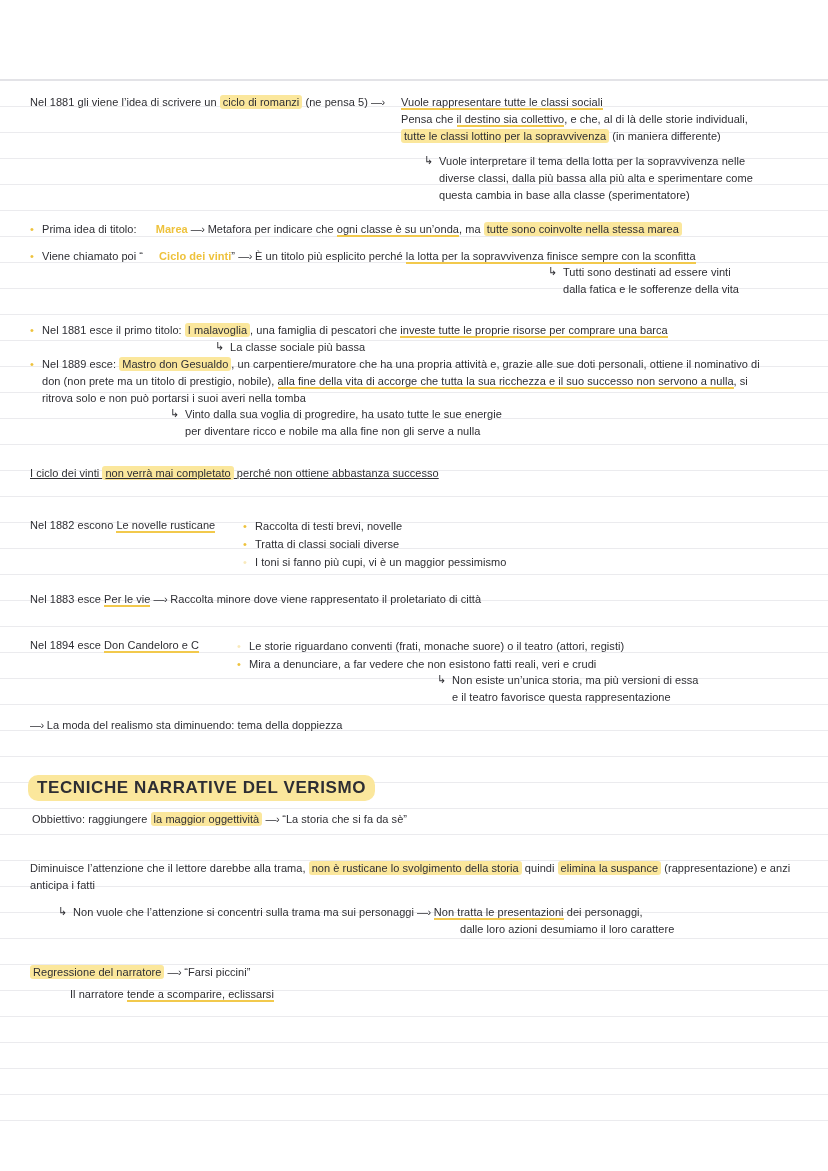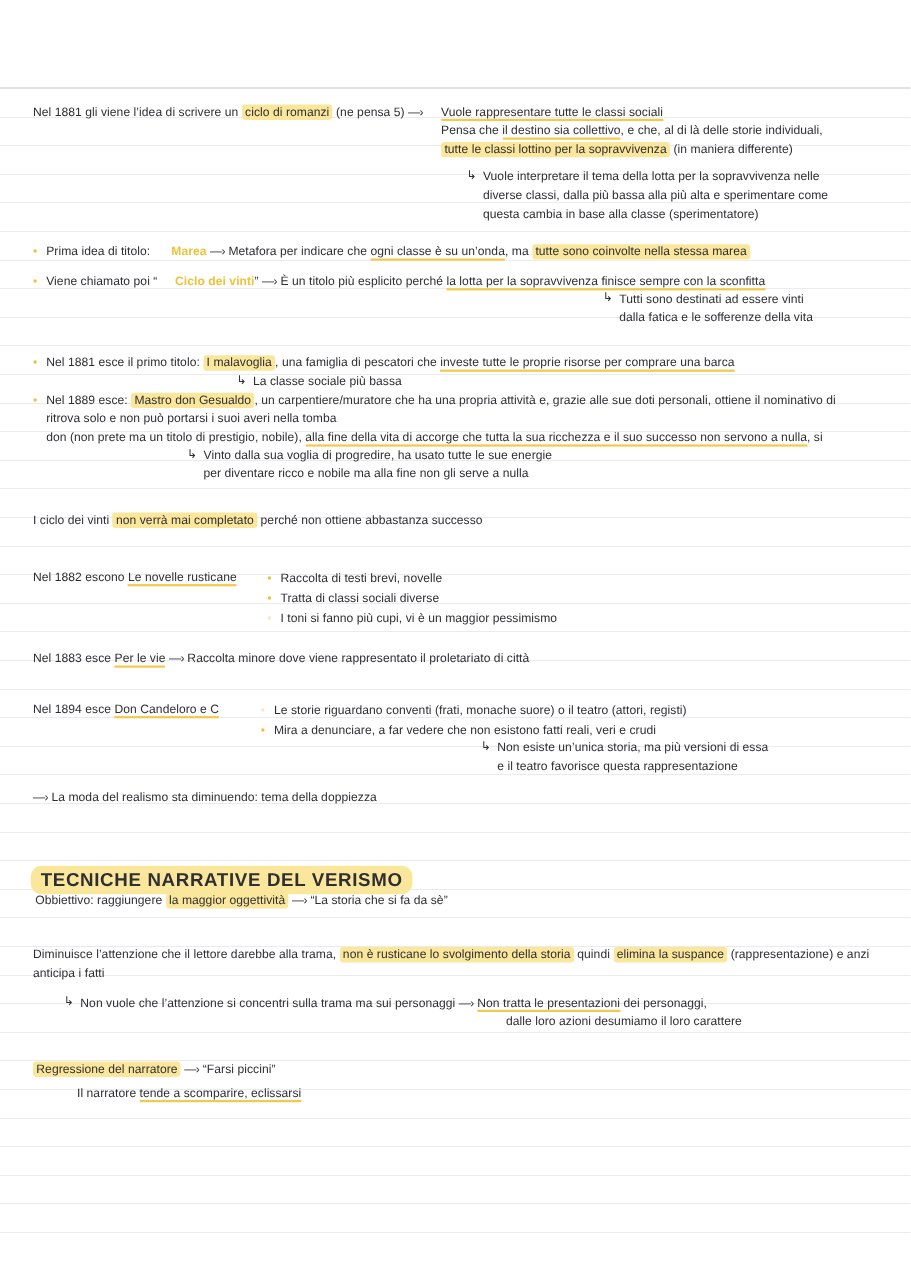--- a/index.html
+++ b/index.html
@@ -57,28 +57,28 @@
         <div class="row"><span class="bullet">•</span><span>Viene chiamato poi “</span><span class="ytext">Ciclo dei vinti</span><span>” </span><span class="arrow">—›</span><span> È un titolo più esplicito perché </span><span class="u">la lotta per la sopravvivenza finisce sempre con la sconfitta</span></div>
       </div>
       <div class="block" style="left: 548px; top: 264px;">
         <div class="row"><span class="curve">↳</span><span>Tutti sono destinati ad essere vinti</span></div>
         <div class="row" style="margin-left: 15px;"><span>dalla fatica e le sofferenze della vita</span></div>
       </div>
       <div class="block" style="left: 30px; top: 322px;">
         <div class="row"><span class="bullet">•</span><span>Nel 1881 esce il primo titolo: </span><span class="hl">I malavoglia</span><span>, una famiglia di pescatori che </span><span class="u">investe tutte le proprie risorse per comprare una barca</span></div>
         <div class="row" style="margin-left: 185px;"><span class="curve">↳</span><span>La classe sociale più bassa</span></div>
         <div class="row"><span class="bullet">•</span><span>Nel 1889 esce: </span><span class="hl">Mastro don Gesualdo</span><span>, un carpentiere/muratore che ha una propria attività e, grazie alle sue doti personali, ottiene il nominativo di</span></div>
+        <div class="row" style="margin-left: 12px;"><span>don (non prete ma un titolo di prestigio, nobile), </span><span class="u">alla fine della vita di accorge che tutta la sua ricchezza e il suo successo non servono a nulla</span><span>, si</span></div>
         <div class="row" style="margin-left: 12px;"><span>ritrova solo e non può portarsi i suoi averi nella tomba</span></div>
-        <div class="row" style="margin-left: 12px;"><span>don (non prete ma un titolo di prestigio, nobile), </span><span class="u">alla fine della vita di accorge che tutta la sua ricchezza e il suo successo non servono a nulla</span><span>, si</span></div>
       </div>
       <div class="block" style="left: 170px; top: 406px;">
         <div class="row"><span class="curve">↳</span><span>Vinto dalla sua voglia di progredire, ha usato tutte le sue energie</span></div>
         <div class="row" style="margin-left: 15px;"><span>per diventare ricco e nobile ma alla fine non gli serve a nulla</span></div>
       </div>
-      <div class="block" style="left: 30px; top: 465px;">
+      <div class="block" style="left: 30px; top: 465px; text-decoration: underline;">
         <div class="row"><span>I ciclo dei vinti </span><span class="hl">non verrà mai completato</span><span> perché non ottiene abbastanza successo</span></div>
       </div>
       <div class="block" style="left: 30px; top: 517px;">
         <div class="row"><span>Nel 1882 escono </span><span class="u">Le novelle rusticane</span></div>
       </div>
       <div class="block" style="left: 243px; top: 517px;">
         <div class="row" style="height: 18px; line-height: 18px;"><span class="bullet">•</span><span>Raccolta di testi brevi, novelle</span></div>
         <div class="row" style="height: 18px; line-height: 18px;"><span class="bullet">•</span><span>Tratta di classi sociali diverse</span></div>
         <div class="row" style="height: 18px; line-height: 18px;"><span class="bullet faint">•</span><span>I toni si fanno più cupi, vi è un maggior pessimismo</span></div>
       </div>
@@ -92,21 +92,21 @@
         <div class="row" style="height: 18px; line-height: 18px;"><span class="bullet faint">•</span><span>Le storie riguardano conventi (frati, monache suore) o il teatro (attori, registi)</span></div>
         <div class="row" style="height: 18px; line-height: 18px;"><span class="bullet">•</span><span>Mira a denunciare, a far vedere che non esistono fatti reali, veri e crudi</span></div>
       </div>
       <div class="block" style="left: 437px; top: 672px;">
         <div class="row"><span class="curve">↳</span><span>Non esiste un’unica storia, ma più versioni di essa</span></div>
         <div class="row" style="margin-left: 15px;"><span>e il teatro favorisce questa rappresentazione</span></div>
       </div>
       <div class="block" style="left: 30px; top: 717px;">
         <div class="row"><span class="arrow">—›</span><span> La moda del realismo sta diminuendo: tema della doppiezza</span></div>
       </div>
-      <div class="block heading" style="left: 28px; top: 775px; margin-top: 12px;">
+      <div class="block heading" style="left: 28px; top: 775px;">
         <div class="row"><span class="hl">TECNICHE NARRATIVE DEL VERISMO</span></div>
       </div>
       <div class="block" style="left: 32px; top: 811px;">
         <div class="row"><span>Obbiettivo: raggiungere </span><span class="hl">la maggior oggettività</span><span> </span><span class="arrow">—›</span><span>  “La storia che si fa da sè”</span></div>
       </div>
       <div class="block" style="left: 30px; top: 860px;">
         <div class="row"><span>Diminuisce l’attenzione che il lettore darebbe alla trama, </span><span class="hl">non è rusticane lo svolgimento della storia</span><span> quindi </span><span class="hl">elimina la suspance</span><span> (rappresentazione) e anzi</span></div>
         <div class="row"><span>anticipa i fatti</span></div>
       </div>
       <div class="block" style="left: 58px; top: 904px;">

